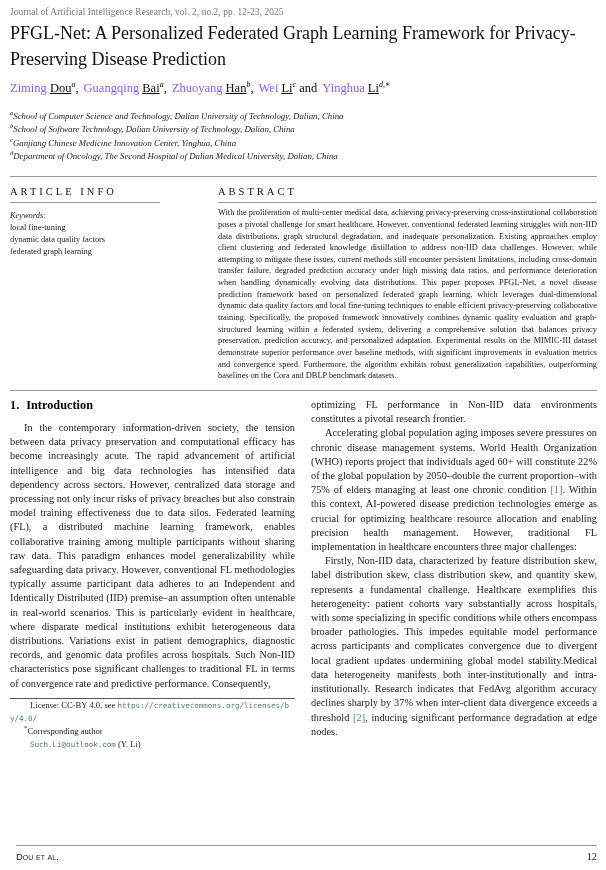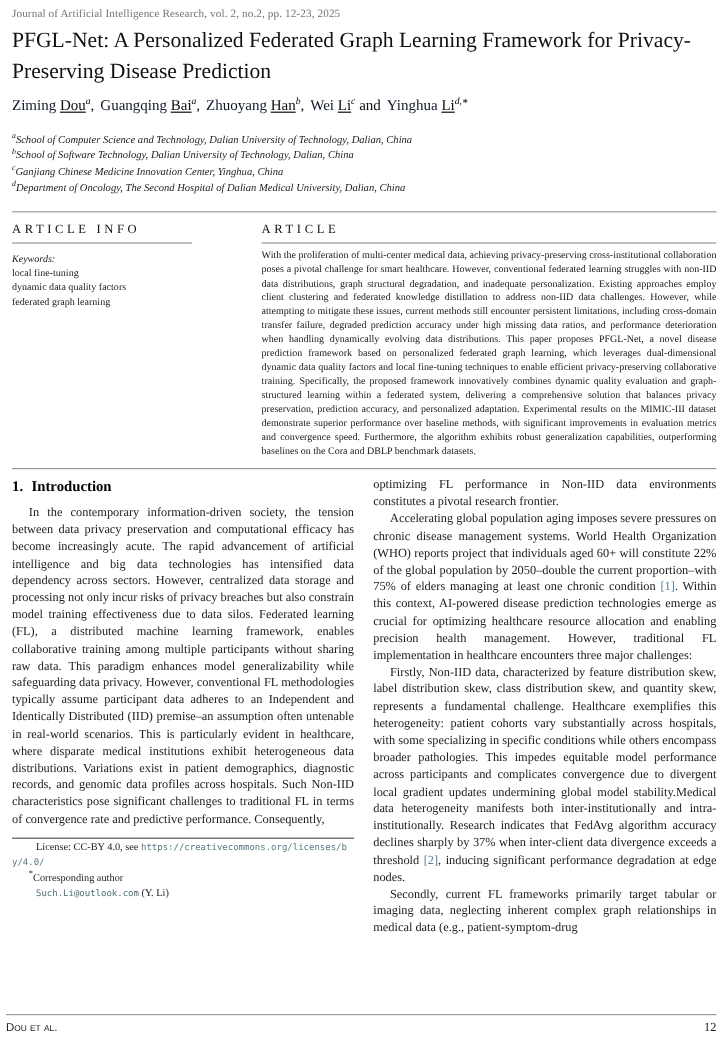--- a/index.html
+++ b/index.html
@@ -25,21 +25,21 @@
     font-size: 18px;
     font-weight: normal;
     line-height: 25.5px;
     color: #111;
   }
   .authors {
     margin-top: 9px;
     font-size: 12.5px;
     color: #000;
   }
-  .authors .first { color: #0f172a; }
+  .authors .first { color: #8b5cf6; }
   .authors .last { color: #0d0d0d; text-decoration: underline; }
   .authors sup.asup {
     font-size: 8px;
     font-style: italic;
     vertical-align: super;
     line-height: 0;
   }
   .authors .sep { color: #0d0d0d; margin-right: 5px; }
   .affiliations { margin-top: 14px; }
   .affil {
@@ -120,21 +120,21 @@
     font-family: "DejaVu Sans Mono", "Liberation Mono", monospace;
     font-size: 7.5px;
     color: #557a80;
     text-decoration: none;
     word-break: break-all;
     cursor: pointer;
   }
   .mono-link.email { color: #4f6e74; }
   .footer {
     position: absolute;
-    left: 5px;
+    left: 16px;
     right: 9px;
     bottom: 12px;
   }
   .footer-rule { border: none; border-top: 1px solid #9a9a9a; }
   .footer-row {
     display: flex;
     justify-content: space-between;
     margin-top: 5px;
   }
   .footer-authors {
@@ -168,21 +168,21 @@
   <div class="info-abstract">
     <div class="article-info">
       <div class="col-head">ARTICLE INFO</div>
       <div class="head-rule narrow"></div>
       <div class="kw-label">Keywords:</div>
       <div class="kw">local fine-tuning</div>
       <div class="kw">dynamic data quality factors</div>
       <div class="kw">federated graph learning</div>
     </div>
     <div class="abstract">
-      <div class="col-head">ARTICLE</div>
+      <div class="col-head">ABSTRACT</div>
       <div class="head-rule"></div>
       <p class="abs-text">With the proliferation of multi-center medical data, achieving privacy-preserving cross-institutional collaboration poses a pivotal challenge for smart healthcare. However, conventional federated learning struggles with non-IID data distributions, graph structural degradation, and inadequate personalization. Existing approaches employ client clustering and federated knowledge distillation to address non-IID data challenges. However, while attempting to mitigate these issues, current methods still encounter persistent limitations, including cross-domain transfer failure, degraded prediction accuracy under high missing data ratios, and performance deterioration when handling dynamically evolving data distributions. This paper proposes PFGL-Net, a novel disease prediction framework based on personalized federated graph learning, which leverages dual-dimensional dynamic data quality factors and local fine-tuning techniques to enable efficient privacy-preserving collaborative training. Specifically, the proposed framework innovatively combines dynamic quality evaluation and graph-structured learning within a federated system, delivering a comprehensive solution that balances privacy preservation, prediction accuracy, and personalized adaptation. Experimental results on the MIMIC-III dataset demonstrate superior performance over baseline methods, with significant improvements in evaluation metrics and convergence speed. Furthermore, the algorithm exhibits robust generalization capabilities, outperforming baselines on the Cora and DBLP benchmark datasets.</p>
     </div>
   </div>
 
   <hr class="rule-full rule-mid">
 
   <div class="columns">
     <div class="col-left">
       <div class="sec-head"><span class="num">1.</span><span>Introduction</span></div>
@@ -191,21 +191,20 @@
         <div class="fn-rule"></div>
         <div class="fn-line license"><span>License: CC-BY 4.0, see </span><a class="mono-link">https://creativecommons.org/licenses/by/4.0/</a></div>
         <div class="fn-line corr"><sup>*</sup><span>Corresponding author</span></div>
         <div class="fn-line"><a class="mono-link email">Such.Li@outlook.com</a><span> (Y. Li)</span></div>
       </div>
     </div>
     <div class="col-right">
       <p class="body">optimizing FL performance in Non-IID data environments constitutes a pivotal research frontier.</p>
       <p class="body indent"><span>Accelerating global population aging imposes severe pressures on chronic disease management systems. World Health Organization (WHO) reports project that individuals aged 60+ will constitute 22% of the global population by 2050–double the current proportion–with 75% of elders managing at least one chronic condition </span><a class="cite">[1]</a><span>. Within this context, AI-powered disease prediction technologies emerge as crucial for optimizing healthcare resource allocation and enabling precision health management. However, traditional FL implementation in healthcare encounters three major challenges:</span></p>
       <p class="body indent"><span>Firstly, Non-IID data, characterized by feature distribution skew, label distribution skew, class distribution skew, and quantity skew, represents a fundamental challenge. Healthcare exemplifies this heterogeneity: patient cohorts vary substantially across hospitals, with some specializing in specific conditions while others encompass broader pathologies. This impedes equitable model performance across participants and complicates convergence due to divergent local gradient updates undermining global model stability.Medical data heterogeneity manifests both inter-institutionally and intra-institutionally. Research indicates that FedAvg algorithm accuracy declines sharply by 37% when inter-client data divergence exceeds a threshold </span><a class="cite">[2]</a><span>, inducing significant performance degradation at edge nodes.</span></p>
-      <p class="body indent">Secondly, current FL frameworks primarily target tabular or imaging data, neglecting inherent complex graph relationships in medical data (e.g., patient-symptom-drug</p>
     </div>
   </div>
 
   <div class="footer">
     <hr class="footer-rule">
     <div class="footer-row">
       <span class="footer-authors">Dou et al.</span>
       <span class="footer-page">12</span>
     </div>
   </div>

